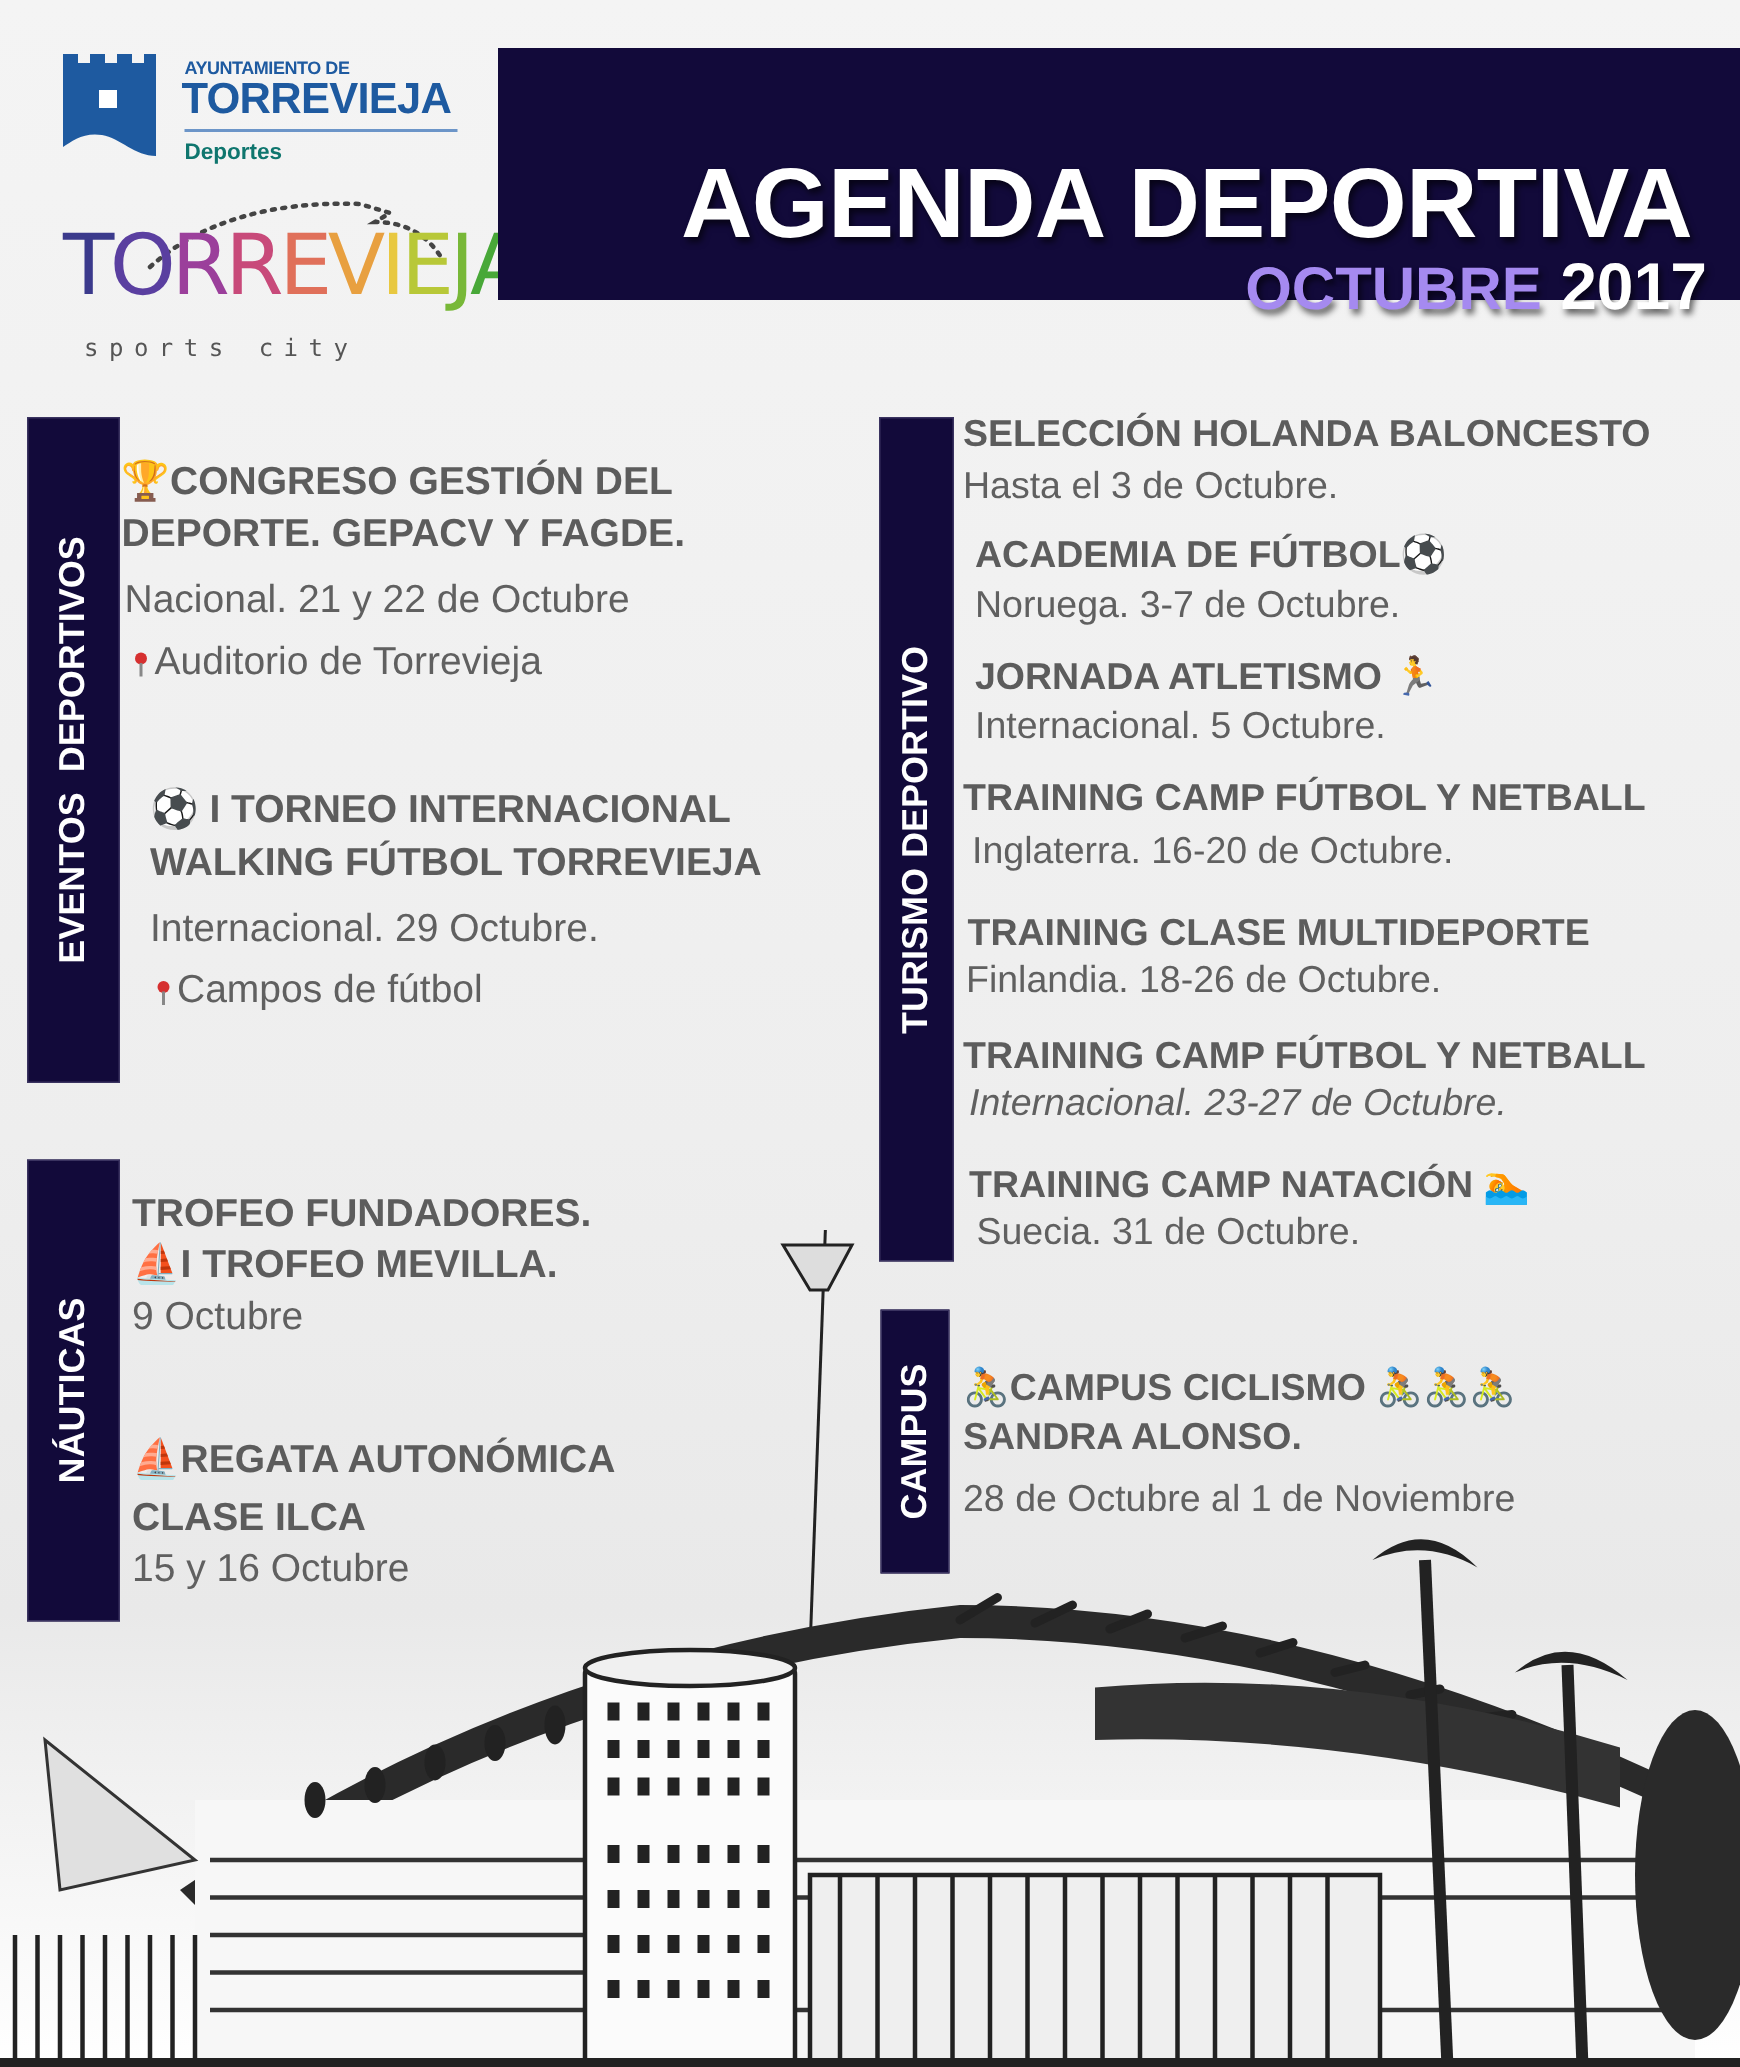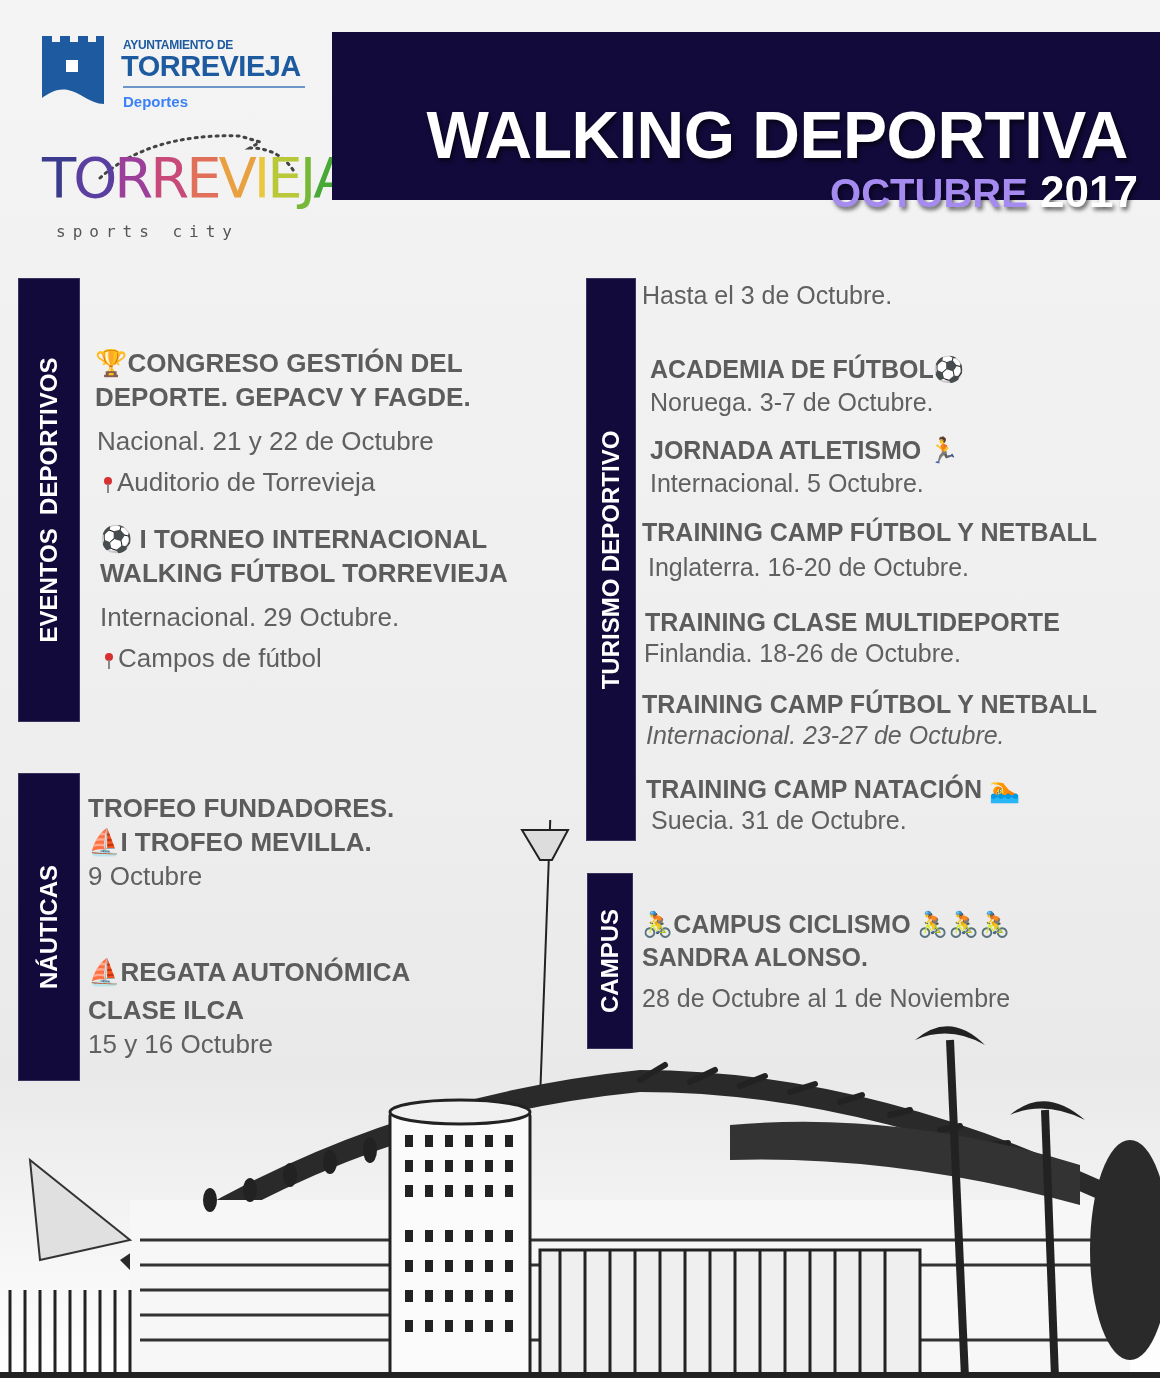--- a/index.html
+++ b/index.html
@@ -10,21 +10,21 @@
     font-family: "Liberation Sans", sans-serif;
     color: #5e5e5e;
   }
   .abs { position: absolute; }
 
   
   .castle { left: 40px; top: 32px; width: 66px; height: 76px; }
   .ayto-small { left: 123px; top: 38px; font-size: 12px; color: #1e5aa0; font-weight: bold; letter-spacing: -0.3px; }
   .ayto-big { left: 121px; top: 50px; font-size: 29px; color: #1e5aa0; font-weight: bold; letter-spacing: -0.5px; }
   .ayto-line { left: 123px; top: 86px; width: 182px; height: 2px; background: #6c95c8; }
-  .ayto-dep { left: 123px; top: 93px; font-size: 15px; color: #3b82f6; font-weight: bold; }
+  .ayto-dep { left: 123px; top: 93px; font-size: 15px; color: #0f766e; font-weight: bold; }
   .arc { left: 90px; top: 128px; width: 210px; height: 60px; }
   .sports-logo { left: 42px; top: 150px; font-size: 56px; font-family: "DejaVu Sans", sans-serif; letter-spacing: -3px; line-height: 1; }
   .sports-logo span { display: inline-block; }
   .sports-city { left: 56px; top: 222px; font-size: 16px; letter-spacing: 7px; color: #555; font-family: "DejaVu Sans Mono", monospace; }
 
   
   .banner { left: 332px; top: 32px; width: 828px; height: 168px; background: #120a3a; }
   .banner-title { right: 32px; top: 70px; font-size: 66px; font-weight: bold; color: #ffffff; letter-spacing: -0.5px; text-shadow: 2px 3px 4px rgba(0,0,0,0.6); line-height: 1; }
   .banner-sub { right: 22px; top: 138px; font-size: 44px; font-weight: bold; color: #ffffff; line-height: 1; text-shadow: 2px 3px 4px rgba(0,0,0,0.6); }
   .banner-sub .month { color: #a58af0; font-size: 40px; }
@@ -64,21 +64,21 @@
 
 <svg class="abs arc" viewBox="0 0 210 60">
   <path d="M10 50 Q60 5 150 8 L170 14 L160 20 Q190 20 205 45" fill="none" stroke="#444" stroke-width="3" stroke-dasharray="2 5" stroke-linecap="round"></path>
 </svg>
 <div class="abs sports-logo">
   <span style="color:#3b3a8c">T</span><span style="color:#5a3fa0">O</span><span style="color:#9b3f9b">R</span><span style="color:#c84a7a">R</span><span style="color:#e0705a">E</span><span style="color:#e8a040">V</span><span style="color:#e8c840">I</span><span style="color:#b8c838">E</span><span style="color:#78b838">J</span><span style="color:#48a838">A</span>
 </div>
 <div class="abs sports-city">sports city</div>
 
 <div class="abs banner">
-  <div class="abs banner-title">WALKING DEPORTIVA</div>
+  <div class="abs banner-title">AGENDA DEPORTIVA</div>
   <div class="abs banner-sub">
     <span class="month">OCTUBRE</span>
     <span>2017</span>
   </div>
 </div>
 
 <svg class="abs building" viewBox="0 0 1160 558">
 
   <line x1="570" y1="-540" x2="540" y2="280" stroke="#222" stroke-width="2"></line>
   <path d="M522 10 L568 10 L552 40 L540 40 Z" fill="#ddd" stroke="#222" stroke-width="2"></path>
@@ -200,21 +200,21 @@
       <line x1="115" y1="470" x2="115" y2="558"></line>
       <line x1="130" y1="470" x2="130" y2="558"></line>
   </g>
   <rect x="0" y="552" width="1160" height="6" fill="#222"></rect>
 </svg>
 
 <div class="abs vbar" style="left:18px; top:278px; width:62px; height:444px;">
   <div class="vlabel" style="white-space:pre;">EVENTOS  DEPORTIVOS</div>
 </div>
 
-<div class="abs" style="left:95px; top:304px;margin-top:43px;">
+<div class="abs" style="left:81px; top:304px;">
   <div class="ev-title">
     <span class="emoji">🏆</span><span>CONGRESO GESTIÓN DEL</span>
   </div>
   <div class="ev-title">DEPORTE. GEPACV Y FAGDE.</div>
   <div class="ev-desc" style="margin-top:10px; margin-left:2px;">Nacional. 21 y 22 de Octubre</div>
   <div class="ev-desc" style="margin-top:8px; margin-left:8px;">
     <span class="pin"></span><span>Auditorio de Torrevieja</span>
   </div>
 </div>
 
@@ -247,20 +247,21 @@
   </div>
   <div class="ev-title" style="margin-top:4px;">CLASE ILCA</div>
   <div class="ev-desc">15 y 16 Octubre</div>
 </div>
 
 <div class="abs vbar" style="left:586px; top:278px; width:50px; height:563px;">
   <div class="vlabel">TURISMO DEPORTIVO</div>
 </div>
 
 <div class="abs" style="left:642px; top:275px;">
+  <div class="ev-title-r">SELECCIÓN HOLANDA BALONCESTO</div>
   <div class="ev-desc-r" style="margin-top:6px;">Hasta el 3 de Octubre.</div>
 </div>
 
 <div class="abs" style="left:650px; top:355px;">
   <div class="ev-title-r">
     <span>ACADEMIA DE FÚTBOL</span><span class="emoji">⚽</span>
   </div>
   <div class="ev-desc-r" style="margin-top:4px;">Noruega. 3-7 de Octubre.</div>
 </div>
 

